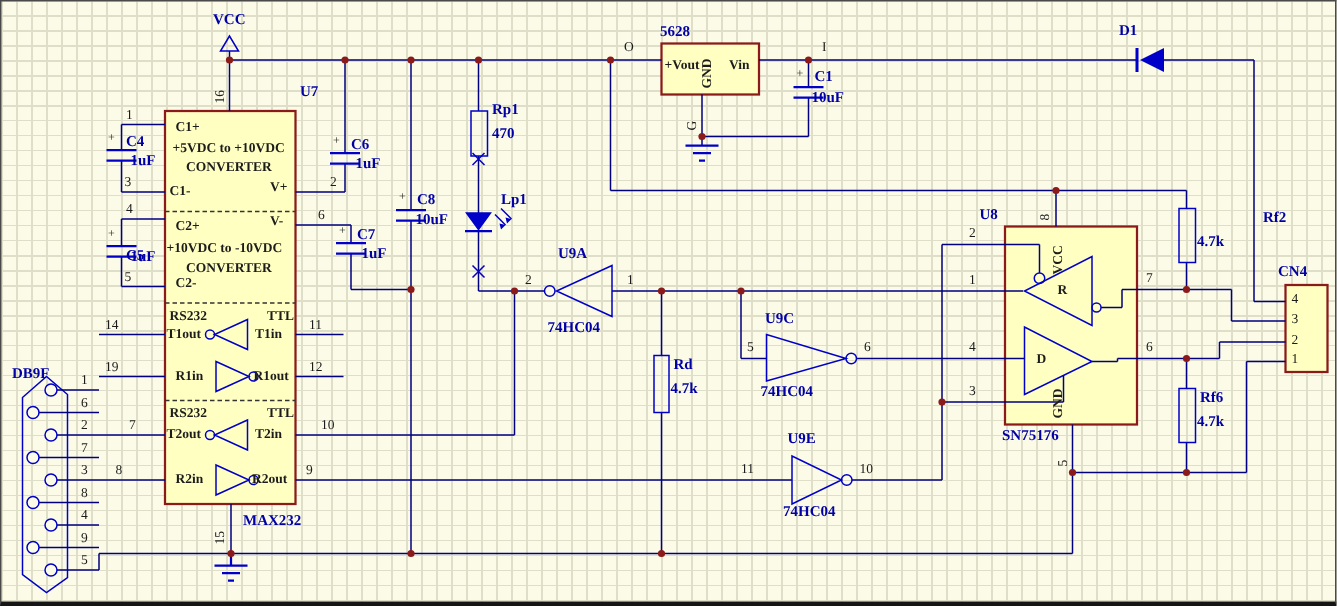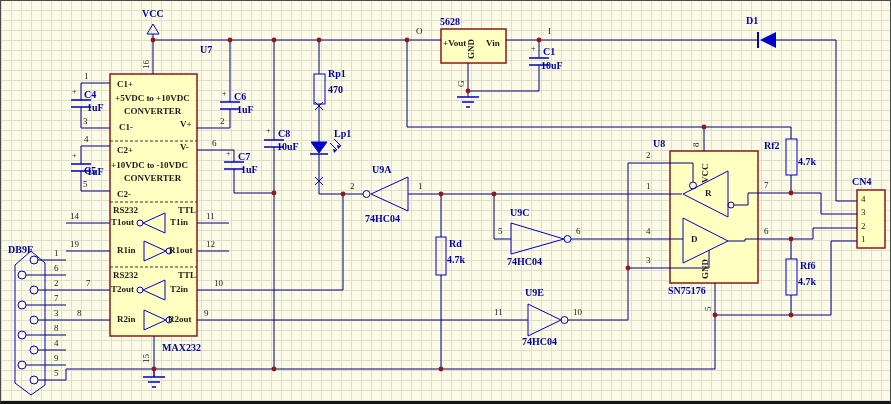--- a/index.html
+++ b/index.html
@@ -178,32 +178,32 @@
     <circle cx="153" cy="368" r="2.4"></circle>
         <circle cx="273" cy="368" r="2.4"></circle>
         <circle cx="440" cy="368" r="2.4"></circle>
     <circle cx="714" cy="314" r="2.4"></circle>
         <circle cx="790" cy="314" r="2.4"></circle>
   </g>
 </svg>
 
 <span class="t des" style="left:141px;top:8px">VCC</span>
 
-<span class="t des" style="left:199px;top:44px">U7</span>
+<span class="t des" style="left:199px;top:56px">U7</span>
 <span class="t des" style="left:161px;top:342px">MAX232</span>
 <span class="t itxt" style="left:116px;top:79px">C1+</span>
 <span class="t itxt" style="left:114px;top:93px">+5VDC to +10VDC</span>
 <span class="t itxt" style="left:123px;top:106px">CONVERTER</span>
-<span class="t itxt" style="left:118px;top:122px">C1-</span>
+<span class="t itxt" style="left:112px;top:122px">C1-</span>
 <span class="t itxt" style="left:179px;top:119px">V+</span>
 <span class="t itxt" style="left:116px;top:145px">C2+</span>
 <span class="t itxt" style="left:179px;top:142px">V-</span>
 <span class="t itxt" style="left:110px;top:160px">+10VDC to -10VDC</span>
 <span class="t itxt" style="left:123px;top:173px">CONVERTER</span>
-<span class="t itxt" style="left:116px;top:189px">C2-</span>
+<span class="t itxt" style="left:116px;top:183px">C2-</span>
 <span class="t itxt" style="left:112px;top:205px">RS232</span>
 <span class="t itxt" style="left:177px;top:205px">TTL</span>
 <span class="t itxt" style="left:110px;top:217px">T1out</span>
 <span class="t itxt" style="left:169px;top:217px">T1in</span>
 <span class="t itxt" style="left:116px;top:245px">R1in</span>
 <span class="t itxt" style="left:168px;top:245px">R1out</span>
 <span class="t itxt" style="left:112px;top:270px">RS232</span>
 <span class="t itxt" style="left:177px;top:270px">TTL</span>
 <span class="t itxt" style="left:110px;top:284px">T2out</span>
 <span class="t itxt" style="left:169px;top:284px">T2in</span>
@@ -265,21 +265,21 @@
 <span class="t pin" style="left:547px;top:26px">I</span>
 <span class="t pin rot" style="left:456px;top:86px">G</span>
 
 <span class="t des" style="left:327px;top:68px">Rp1</span>
 <span class="t des" style="left:327px;top:84px">470</span>
 <span class="t des" style="left:333px;top:128px">Lp1</span>
 <span class="t des" style="left:745px;top:15px">D1</span>
 
 <span class="t des" style="left:448px;top:238px">Rd</span>
 <span class="t des" style="left:446px;top:254px">4.7k</span>
-<span class="t des" style="left:763px;top:140px">Rf2</span>
+<span class="t des" style="left:841px;top:140px">Rf2</span>
 <span class="t des" style="left:797px;top:156px">4.7k</span>
 <span class="t des" style="left:799px;top:260px">Rf6</span>
 <span class="t des" style="left:797px;top:276px">4.7k</span>
 
 <span class="t des" style="left:371px;top:164px">U9A</span>
 <span class="t des" style="left:364px;top:213px">74HC04</span>
 <span class="t pin" style="left:349px;top:181px">2</span>
 <span class="t pin" style="left:417px;top:181px">1</span>
 <span class="t des" style="left:509px;top:207px">U9C</span>
 <span class="t des" style="left:506px;top:256px">74HC04</span>

